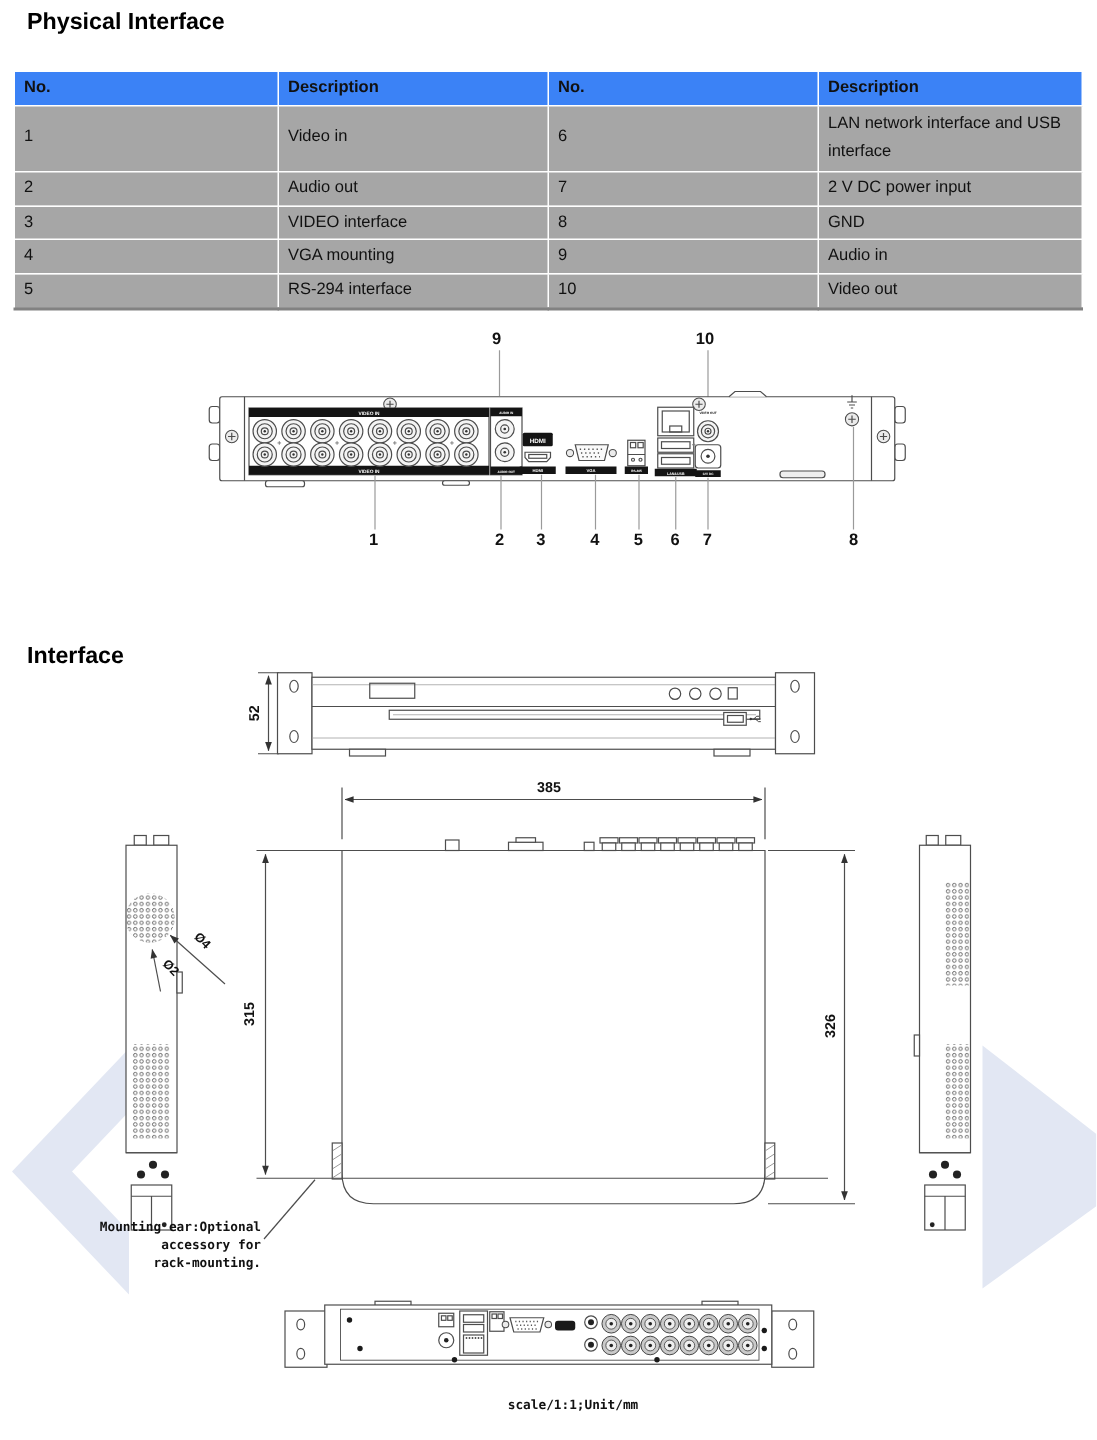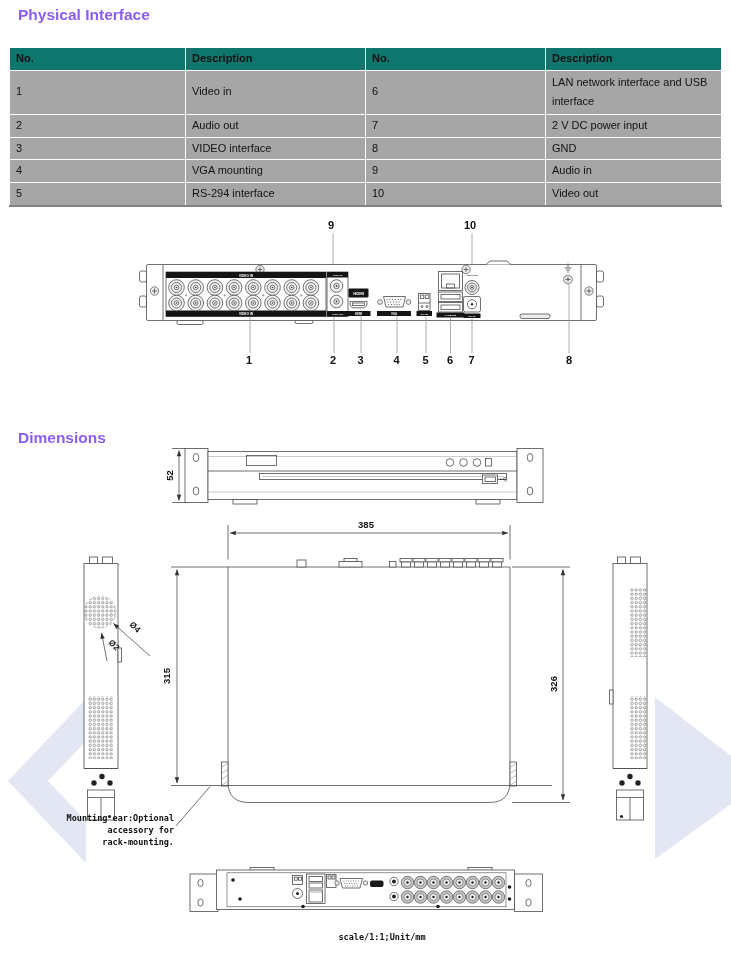--- a/index.html
+++ b/index.html
@@ -1,24 +1,24 @@
 <!DOCTYPE html>
 <html><head>
 <meta charset="utf-8">
 <style>
   *{margin:0;padding:0;box-sizing:border-box}
   html,body{background:#fff}
   body{width:731px;height:960px;font-family:"Liberation Sans",sans-serif;color:#111;position:relative}
   .page{position:relative;width:731px;height:960px;overflow:hidden;background:#fff}
-  .sec-title{position:absolute;left:18px;font-size:15.5px;font-weight:bold;color:#8b5cf6}
+  .sec-title{position:absolute;left:18px;font-size:15.5px;font-weight:bold;color:#000000}
   #title-physical{top:6px}
   #title-dimensions{top:429px}
   table.iface{position:absolute;left:9px;top:47px;width:712px;border-collapse:collapse;table-layout:fixed;
     font-size:11px;line-height:1.8;border-bottom:2px solid #828282}
-  table.iface th{background:#0f766e;font-weight:bold;text-align:left}
+  table.iface th{background:#3b82f6;font-weight:bold;text-align:left}
   table.iface td{background:#a6a6a6}
   table.iface th,table.iface td{border:1.5px solid #fff;padding:1px 6px;vertical-align:middle}
   table.iface thead tr{height:21px}
   table.iface tbody tr{height:21px}
   table.iface tbody tr.tall{height:44px}
   svg{position:absolute;left:0;display:block}
   #rear-svg{top:210px}
   #dims-svg{top:440px}
   
   .ln{stroke:#4d4d4d;stroke-width:.8;fill:none}
@@ -241,21 +241,21 @@
       <text class="num" x="333" y="363.5">2</text>
       <text class="num" x="360.5" y="363.5">3</text>
       <text class="num" x="396.5" y="363.5">4</text>
       <text class="num" x="425.5" y="363.5">5</text>
       <text class="num" x="450" y="363.5">6</text>
       <text class="num" x="471.5" y="363.5">7</text>
       <text class="num" x="569" y="363.5">8</text>
     </g>
   </svg>
 
-  <h1 class="sec-title" id="title-dimensions">Dimensions</h1>
+  <h1 class="sec-title" id="title-dimensions">Interface</h1>
 
   <svg id="dims-svg" width="731" height="520" viewBox="0 440 731 520">
     <defs>
       <marker id="arr" viewBox="0 0 10 10" refX="9.5" refY="5" markerWidth="8" markerHeight="8" orient="auto-start-reverse">
         <path d="M0.5,1.5 L10,5 L0.5,8.5 z" fill="#333"></path>
       </marker>
       <pattern id="dots" width="4.2" height="4.2" patternUnits="userSpaceOnUse">
         <circle cx="2" cy="2" r="1.15" fill="none" stroke="#4d4d4d" stroke-width="0.55"></circle>
       </pattern>
       <g id="tbnc">

